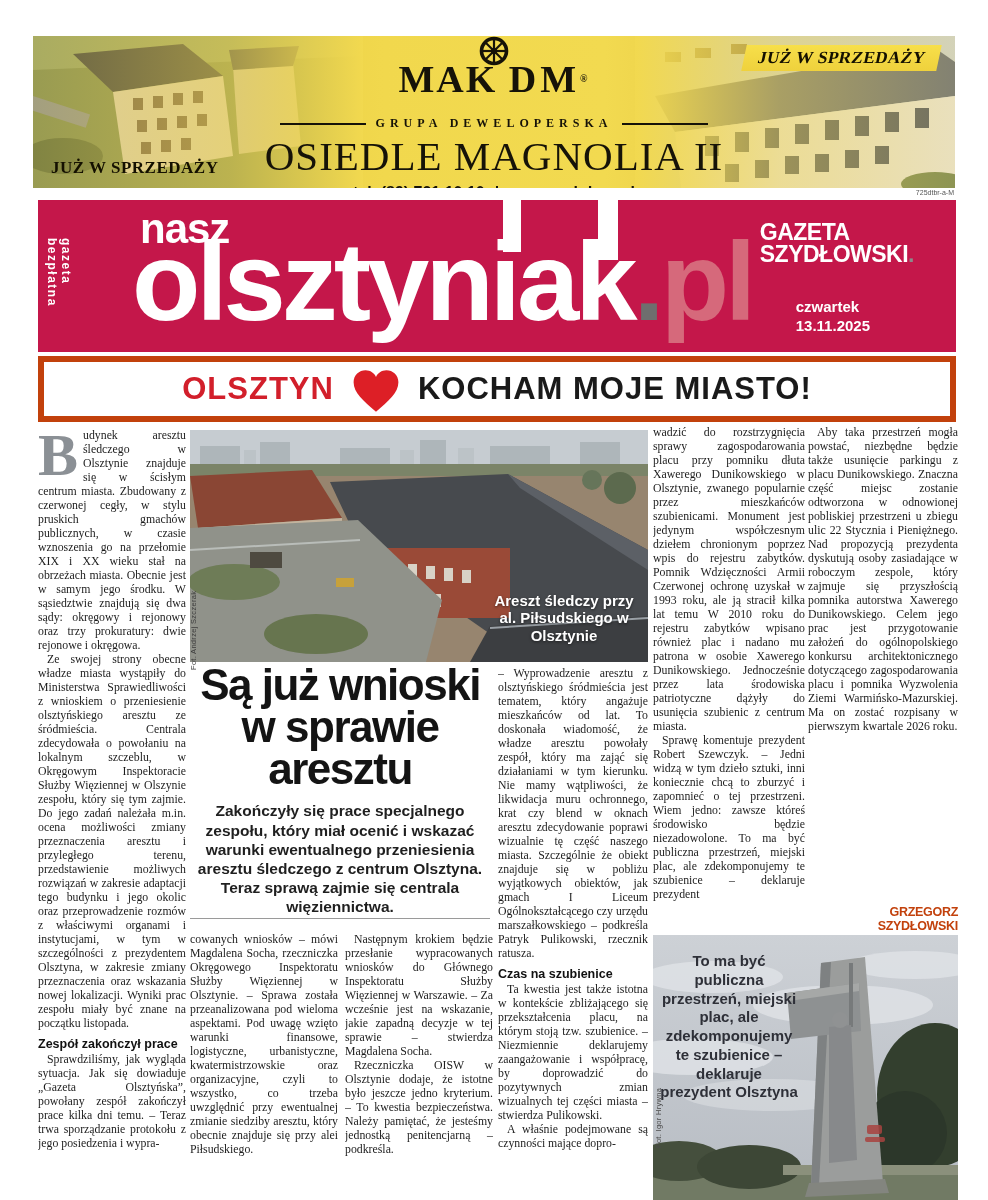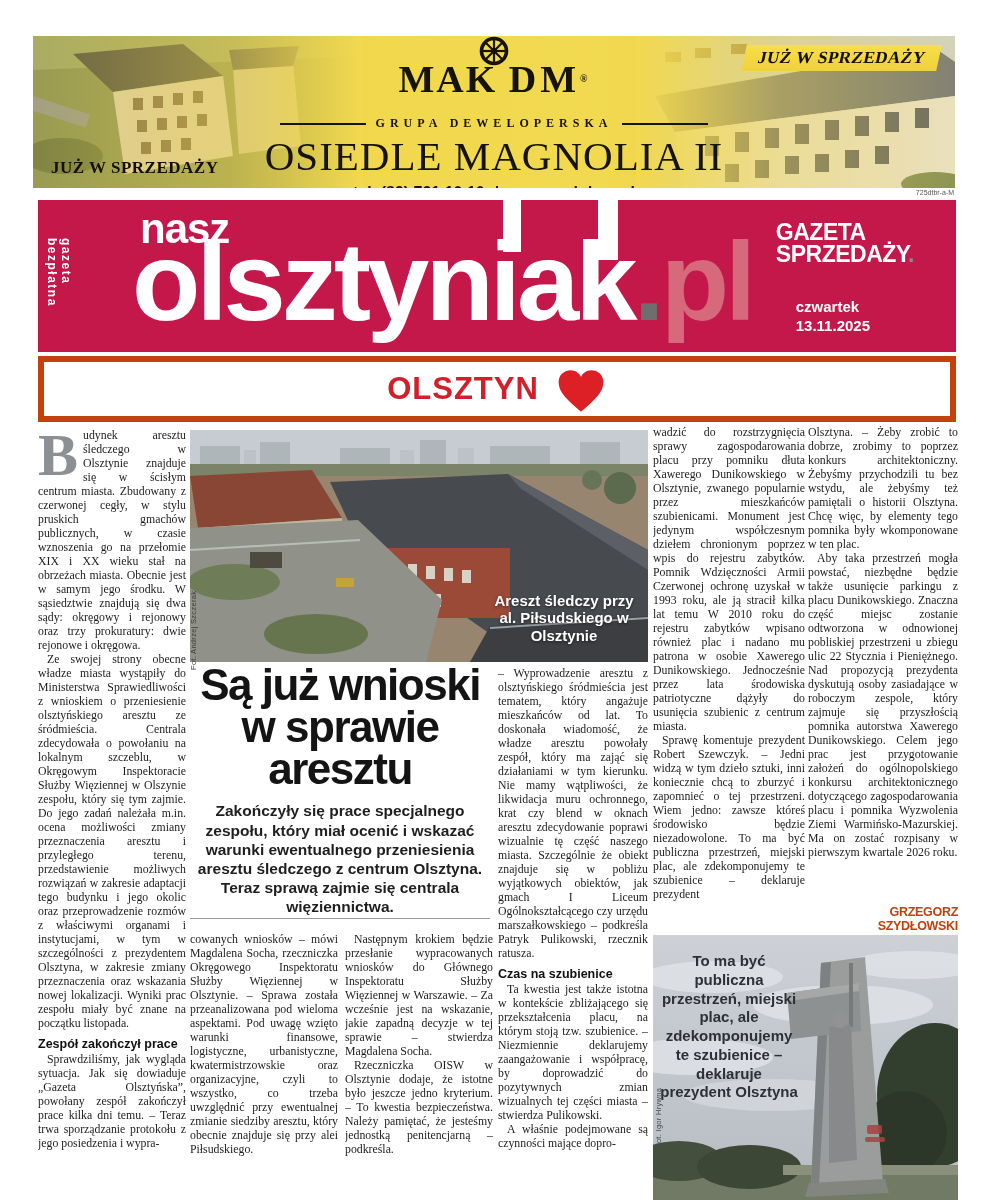--- a/index.html
+++ b/index.html
@@ -197,33 +197,34 @@
   <div class="masthead">
     <div class="m-vert">gazeta bezpłatna</div>
     <div class="m-nasz">nasz</div>
     <div class="m-logo">
       <span>olsztyniak</span><span class="dot">.</span><span class="suffix">pl</span>
     </div>
     <div class="m-notch n1"></div>
     <div class="m-notch n2"></div>
     <div class="m-pub">
       <div>GAZETA</div>
-      <div><span>SPRZEDAŻY</span><span class="dot">.</span></div>
+      <div><span>SZYDŁOWSKI</span><span class="dot">.</span></div>
     </div>
     <div class="m-date">
       <div>czwartek</div>
       <div>13.11.2025</div>
     </div>
   </div>
 
   <div class="tagline">
     <span class="city">OLSZTYN</span>
     <svg class="heart" viewBox="0 0 32 30">
       <path d="M16 28 C8 21 2 16 2 9.5 C2 5 5.5 2 9.5 2 C12.5 2 15 3.8 16 6.2 C17 3.8 19.5 2 22.5 2 C26.5 2 30 5 30 9.5 C30 16 24 21 16 28 Z" fill="#DD1F26"></path>
     </svg>
+    <span class="slogan">KOCHAM MOJE MIASTO!</span>
   </div>
 
   <svg class="photo1" viewBox="0 0 458 232">
     <rect width="458" height="232" fill="#97856f"></rect>
     <rect width="458" height="36" fill="#c6ccd1"></rect>
     <g fill="#aeb6ba">
         <rect x="10" y="16" width="40" height="20"></rect>
         <rect x="70" y="12" width="30" height="24"></rect>
         <rect x="150" y="18" width="50" height="18"></rect>
         <rect x="230" y="10" width="26" height="26"></rect>
@@ -290,21 +291,20 @@
     <p class="first">– Wyprowadzenie aresztu z olsztyńskiego śródmieścia jest tematem, który angażuje mieszkańców od lat. To doskonała wiadomość, że władze aresztu powołały zespół, który ma zająć się działaniami w tym kierunku. Nie mamy wątpliwości, że likwidacja muru ochronnego, krat czy blend w oknach aresztu zdecydowanie poprawi wizualnie tę część naszego miasta. Szczególnie że obiekt znajduje się w pobliżu wyjątkowych obiektów, jak gmach I Liceum Ogólnokształcącego czy urzędu marszałkowskiego – podkreśla Patryk Pulikowski, rzecznik ratusza.</p>
     <h3>Czas na szubienice</h3>
     <p>Ta kwestia jest także istotna w kontekście zbliżającego się przekształcenia placu, na którym stoją tzw. szubienice. – Niezmiennie deklarujemy zaangażowanie i współpracę, by doprowadzić do pozytywnych zmian wizualnych tej części miasta – stwierdza Pulikowski.</p>
     <p>A właśnie podejmowane są czynności mające dopro-</p>
   </div>
   <div class="bodytext col5">
     <p class="first">wadzić do rozstrzygnięcia sprawy zagospodarowania placu przy pomniku dłuta Xawerego Dunikowskiego w Olsztynie, zwanego popularnie przez mieszkańców szubienicami. Monument jest jedynym współczesnym dziełem chronionym poprzez wpis do rejestru zabytków. Pomnik Wdzięczności Armii Czerwonej ochronę uzyskał w 1993 roku, ale ją stracił kilka lat temu W 2010 roku do rejestru zabytków wpisano również plac i nadano mu patrona w osobie Xawerego Dunikowskiego. Jednocześnie przez lata środowiska patriotyczne dążyły do usunięcia szubienic z centrum miasta.</p>
     <p>Sprawę komentuje prezydent Robert Szewczyk. – Jedni widzą w tym dzieło sztuki, inni koniecznie chcą to zburzyć i zapomnieć o tej przestrzeni. Wiem jedno: zawsze któreś środowisko będzie niezadowolone. To ma być publiczna przestrzeń, miejski plac, ale zdekomponujemy te szubienice – deklaruje prezydent</p>
   </div>
   <div class="bodytext col6">
-    <p class="first">Olsztyna. – Żeby zrobić to dobrze, zrobimy to poprzez konkurs architektoniczny. Żebyśmy przychodzili tu bez wstydu, ale żebyśmy też pamiętali o historii Olsztyna. Chcę więc, by elementy tego pomnika były wkomponowane w ten plac.</p>
     <p>Aby taka przestrzeń mogła powstać, niezbędne będzie także usunięcie parkingu z placu Dunikowskiego. Znaczna część miejsc zostanie odtworzona w odnowionej pobliskiej przestrzeni u zbiegu ulic 22 Stycznia i Pieniężnego. Nad propozycją prezydenta dyskutują osoby zasiadające w roboczym zespole, który zajmuje się przyszłością pomnika autorstwa Xawerego Dunikowskiego. Celem jego prac jest przygotowanie założeń do ogólnopolskiego konkursu architektonicznego dotyczącego zagospodarowania placu i pomnika Wyzwolenia Ziemi Warmińsko-Mazurskiej. Ma on zostać rozpisany w pierwszym kwartale 2026 roku.</p>
   </div>
   <div class="author">GRZEGORZ SZYDŁOWSKI</div>
 
   <svg class="photo2" viewBox="0 0 305 265">
     <defs>
       <linearGradient id="sky2" x1="0" y1="0" x2="0" y2="1">
         <stop offset="0" stop-color="#cdd1d6"></stop>
           <stop offset="1" stop-color="#b7bcc3"></stop>
       </linearGradient>

